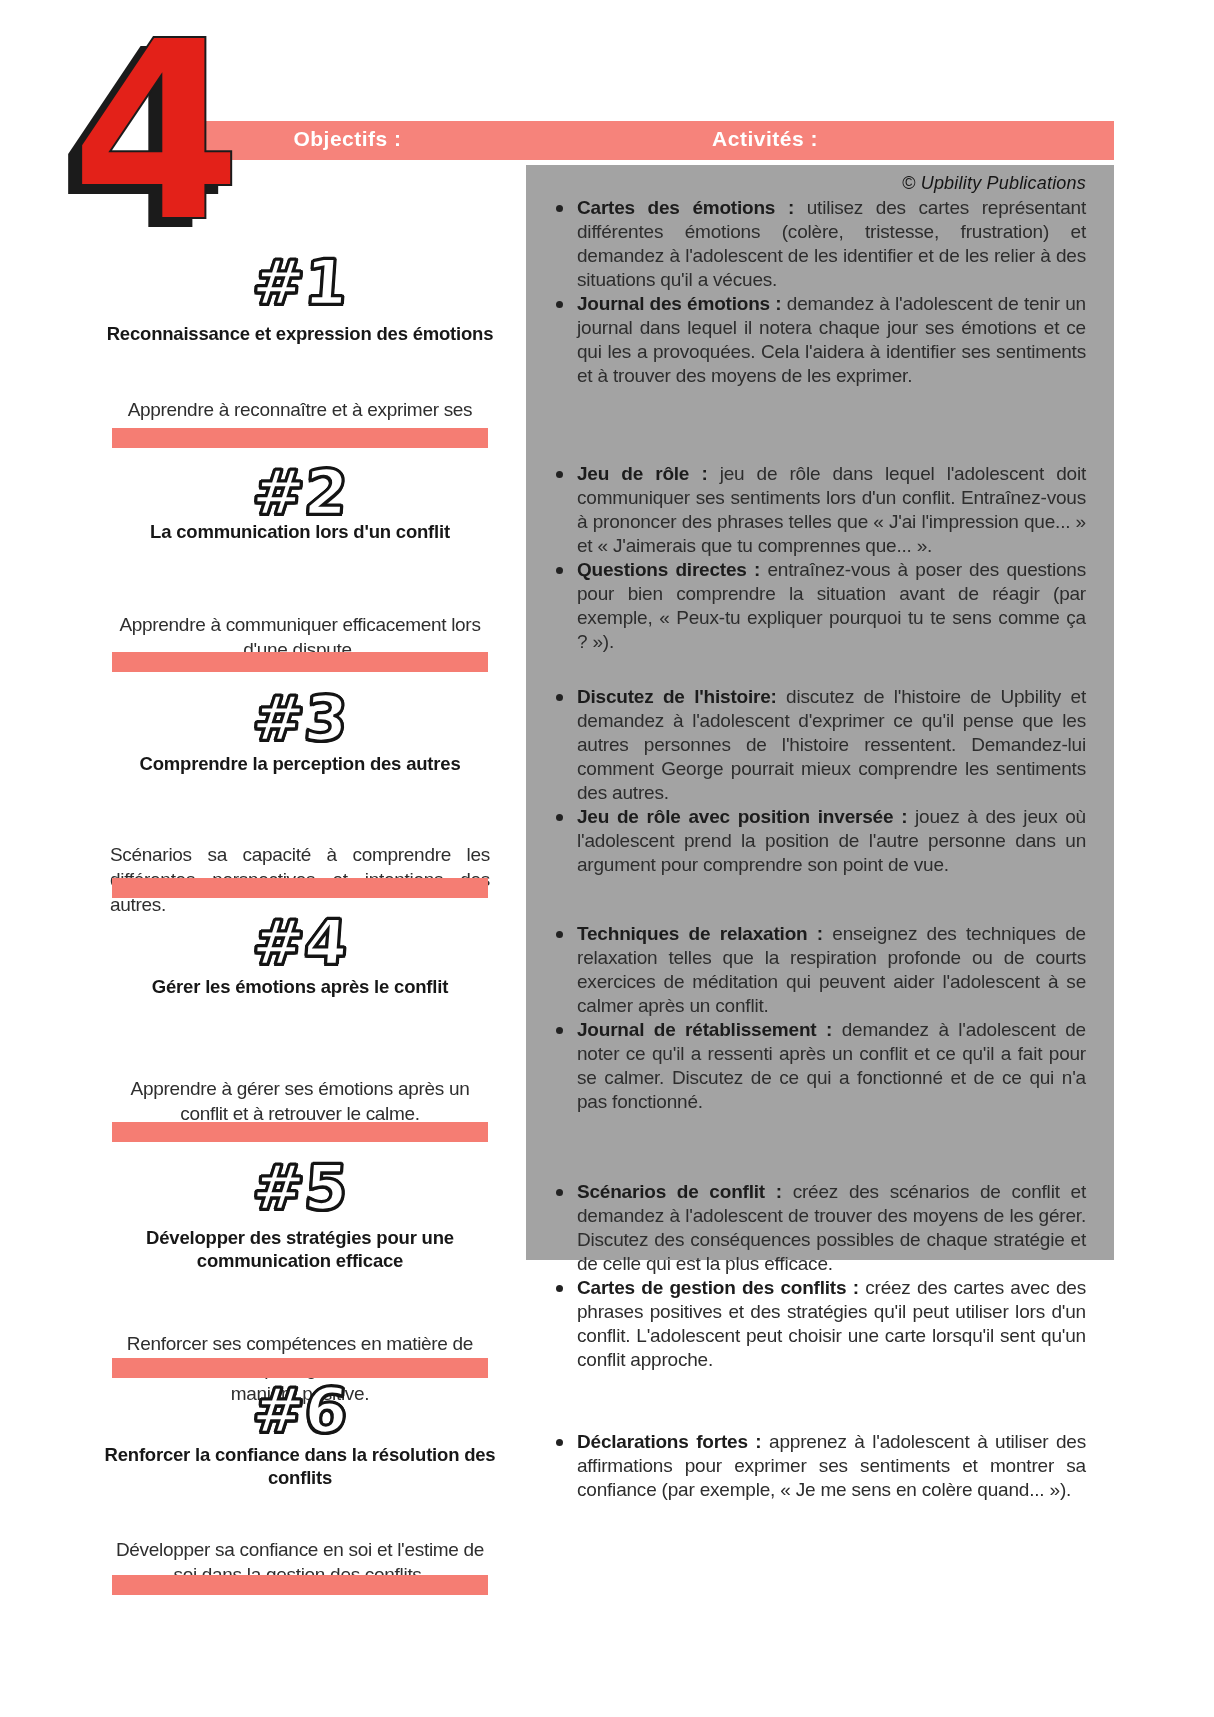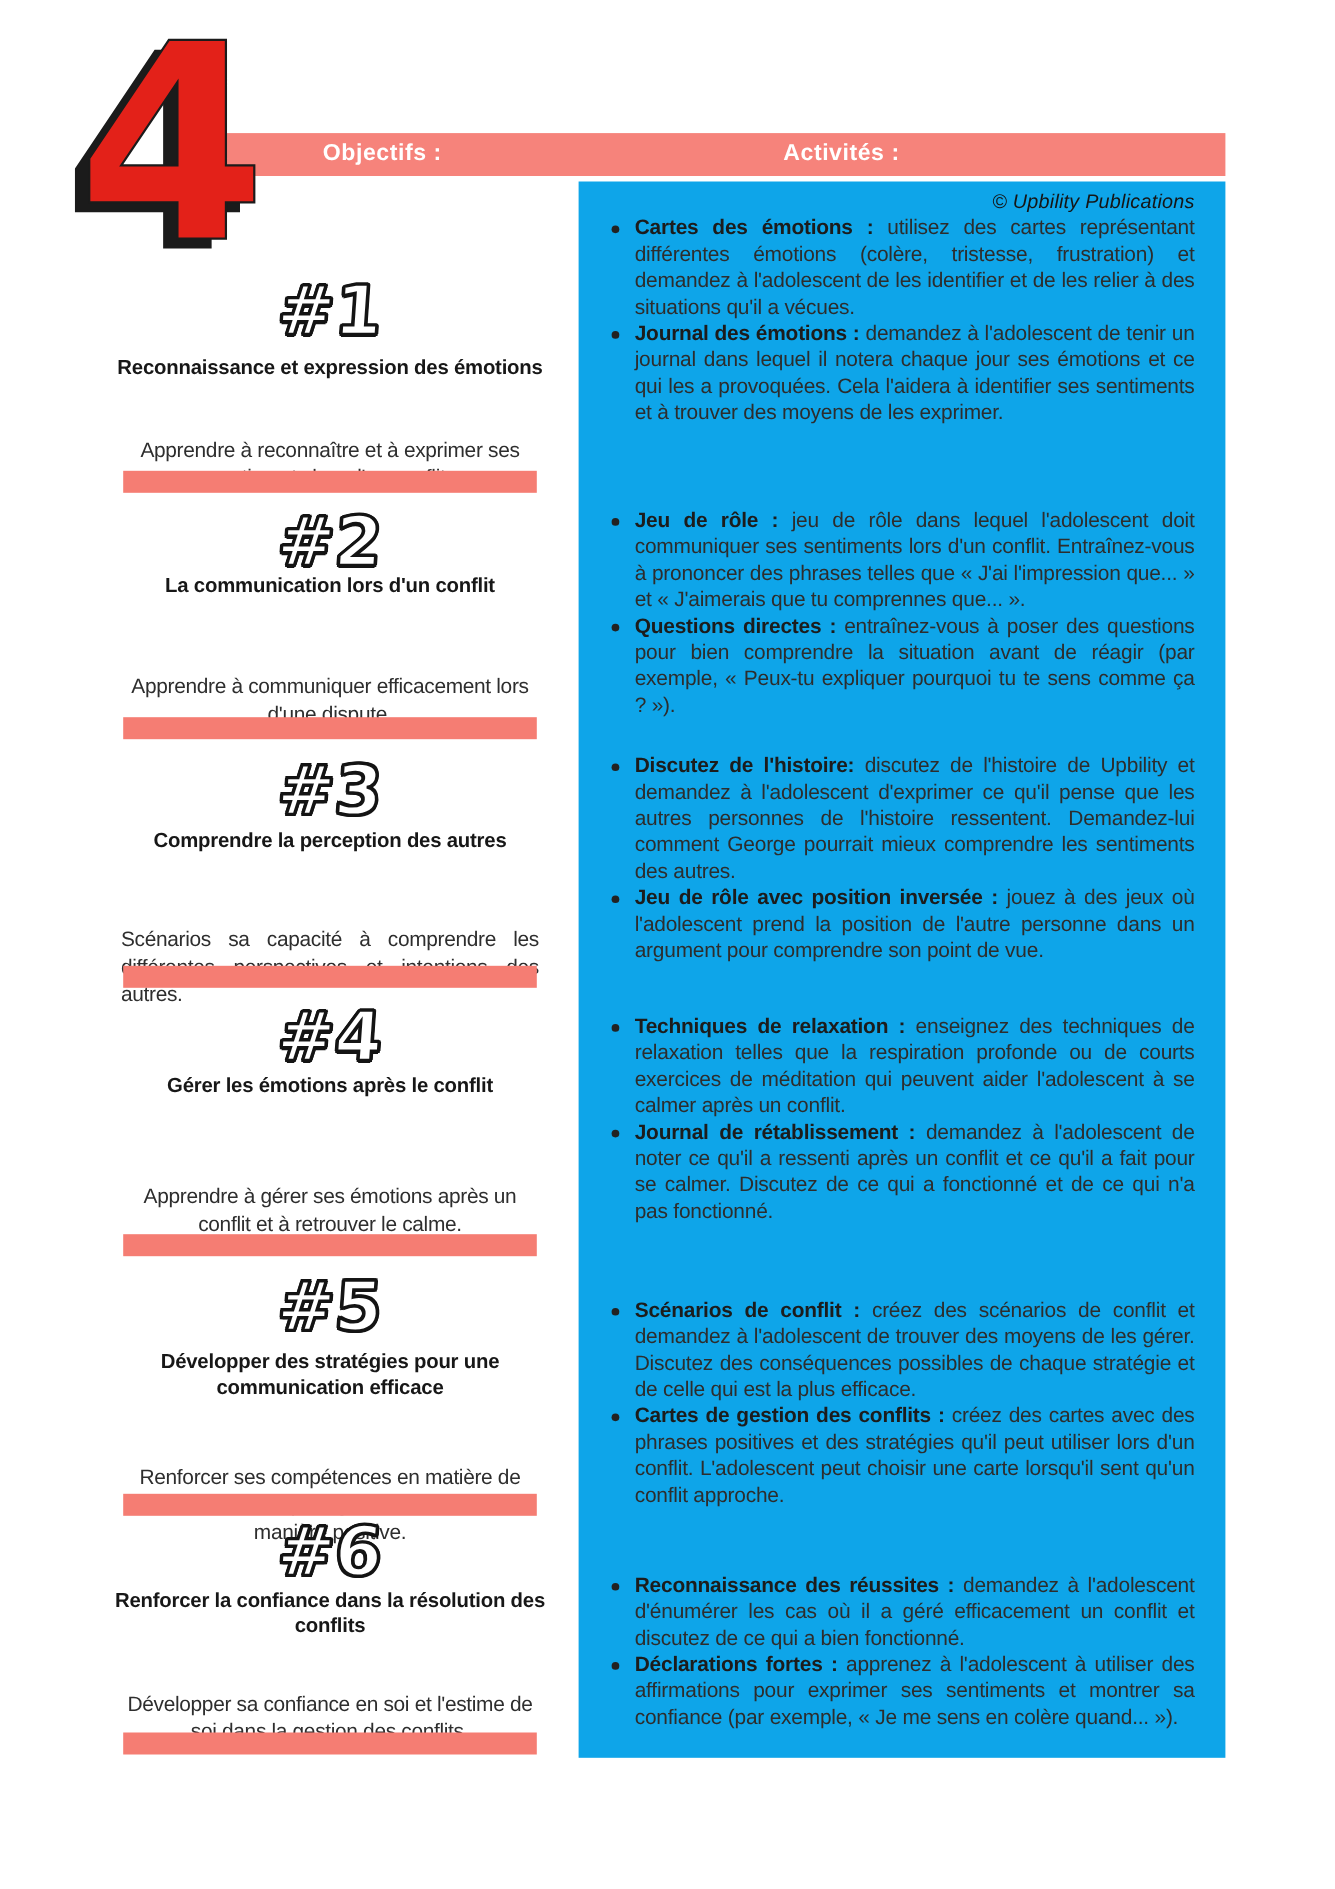--- a/index.html
+++ b/index.html
@@ -27,22 +27,22 @@
   .col-header{
     position:absolute;top:127px;z-index:2;
     color:#ffffff;font-weight:bold;font-size:21px;letter-spacing:.5px;
     text-align:center;
   }
   .col-header.obj{left:240px;width:215px;}
   .col-header.act{left:650px;width:230px;}
 
   
   .panel{
-    position:absolute;left:526px;top:165px;width:588px;height:1433px;
-    background:#0ea5e9;
+    position:absolute;left:526px;top:165px;width:588px;height:1095px;
+    background:#a3a3a3;
   }
   .copyright{
     position:absolute;top:8px;right:28px;
     font-style:italic;font-size:18px;color:#151515;letter-spacing:.2px;
   }
   .group{position:absolute;left:30px;right:28px;}
   .item{
     position:relative;padding-left:21px;
     font-size:19px;line-height:24px;color:#2d2d2d;
     text-align:justify;letter-spacing:-0.2px;
@@ -174,23 +174,19 @@
         <span>créez des scénarios de conflit et demandez à l'adolescent de trouver des moyens de les gérer. Discutez des conséquences possibles de chaque stratégie et de celle qui est la plus efficace.</span>
       </div>
       <div class="item">
         <span class="lead">Cartes de gestion des conflits :</span>
         <span>créez des cartes avec des phrases positives et des stratégies qu'il peut utiliser lors d'un conflit. L'adolescent peut choisir une carte lorsqu'il sent qu'un conflit approche.</span>
       </div>
     </div>
 
     <div class="group" style="top:1265px">
       <div class="item">
-        <span class="lead">Reconnaissance des réussites :</span>
-        <span>demandez à l'adolescent d'énumérer les cas où il a géré efficacement un conflit et discutez de ce qui a bien fonctionné.</span>
-      </div>
-      <div class="item">
         <span class="lead">Déclarations fortes :</span>
         <span>apprenez à l'adolescent à utiliser des affirmations pour exprimer ses sentiments et montrer sa confiance (par exemple, « Je me sens en colère quand... »).</span>
       </div>
     </div>
   </div>
 
 </div>
 
 </body></html>

